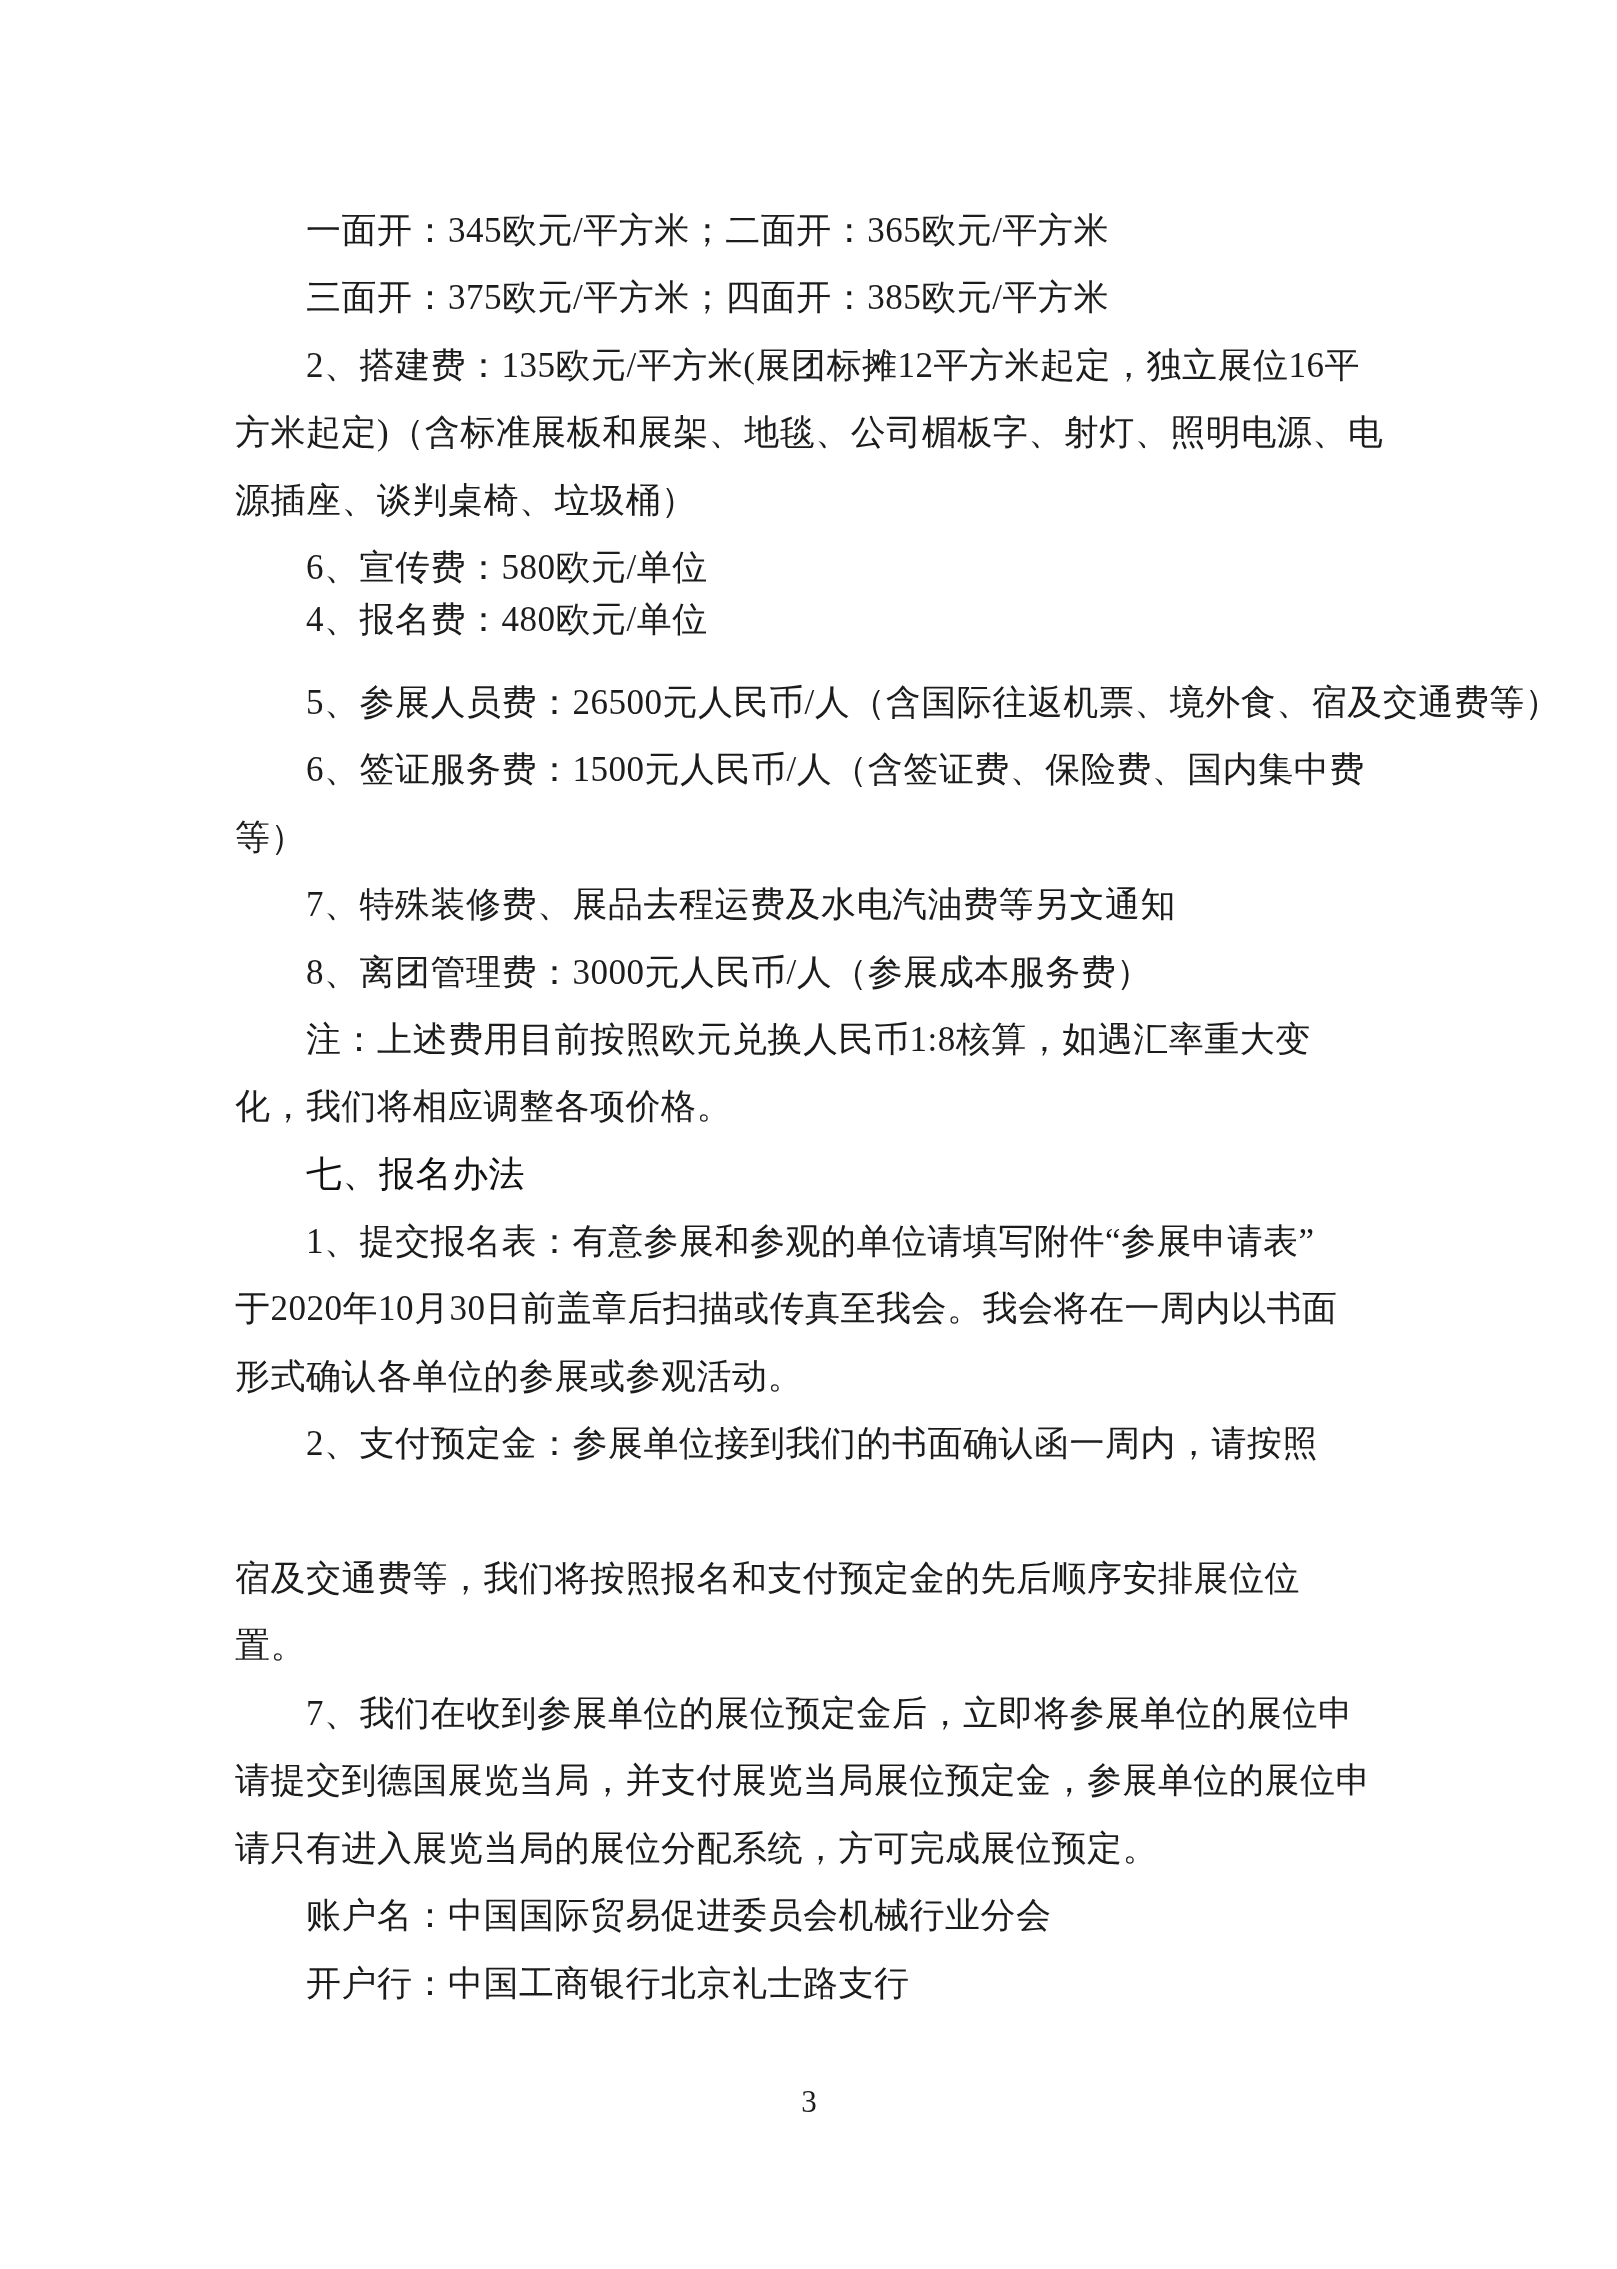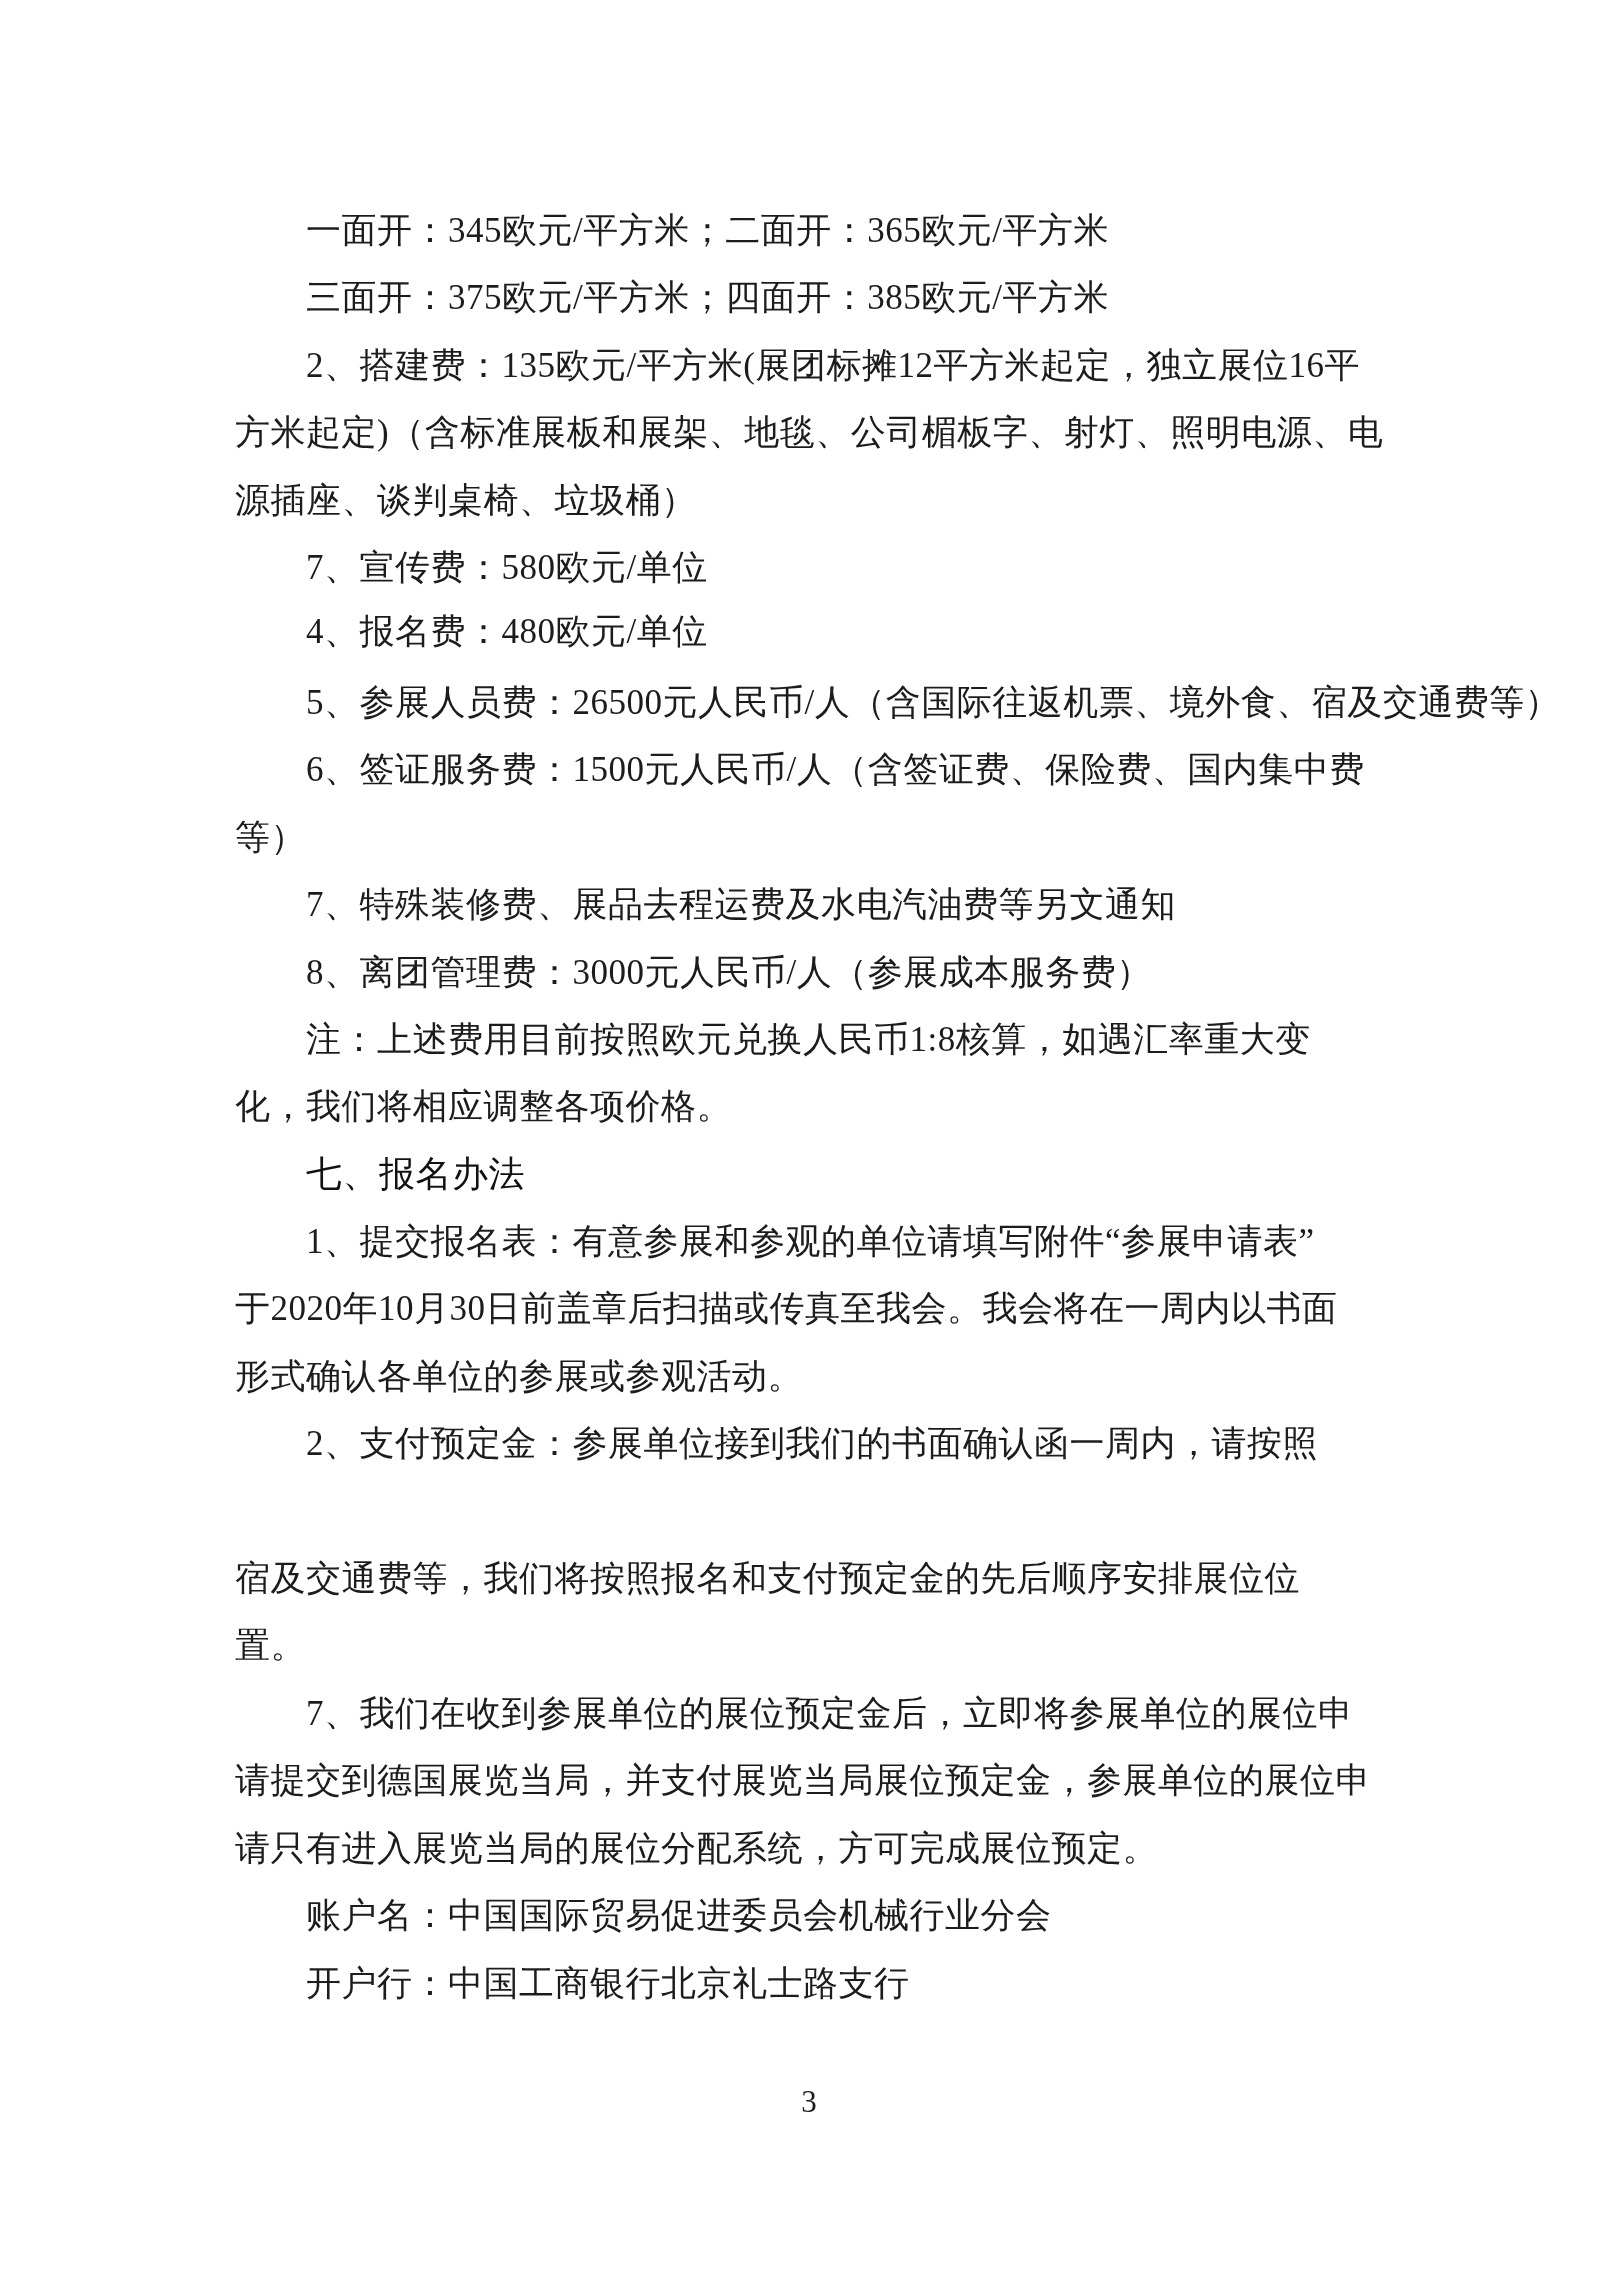--- a/index.html
+++ b/index.html
@@ -51,22 +51,22 @@
 </head>
 <body>
 
 <div class="page">
 
   <div class="line ind" style="top:197px">一面开：345欧元/平方米；二面开：365欧元/平方米</div>
   <div class="line ind" style="top:264px">三面开：375欧元/平方米；四面开：385欧元/平方米</div>
   <div class="line ind" style="top:332px">2、搭建费：135欧元/平方米(展团标摊12平方米起定，独立展位16平</div>
   <div class="line" style="top:399px">方米起定)（含标准展板和展架、地毯、公司楣板字、射灯、照明电源、电</div>
   <div class="line" style="top:467px">源插座、谈判桌椅、垃圾桶）</div>
-  <div class="line ind" style="top:534px">7、宣传费：580欧元/单位</div>
-  <div class="line ind" style="top:598px">4、报名费：480欧元/单位</div>
+  <div class="line ind" style="top:534px">6、宣传费：580欧元/单位</div>
+  <div class="line ind" style="top:586px">4、报名费：480欧元/单位</div>
   <div class="line ind" style="top:669px">5、参展人员费：26500元人民币/人（含国际往返机票、境外食、宿及交通费等）</div>
   <div class="line ind" style="top:736px">6、签证服务费：1500元人民币/人（含签证费、保险费、国内集中费</div>
   <div class="line" style="top:804px">等）</div>
   <div class="line ind" style="top:871px">7、特殊装修费、展品去程运费及水电汽油费等另文通知</div>
   <div class="line ind" style="top:939px">8、离团管理费：3000元人民币/人（参展成本服务费）</div>
   <div class="line ind" style="top:1006px">注：上述费用目前按照欧元兑换人民币1:8核算，如遇汇率重大变</div>
   <div class="line" style="top:1073px">化，我们将相应调整各项价格。</div>
   <div class="line ind heading" style="top:1140px">七、报名办法</div>
   <div class="line ind" style="top:1208px">1、提交报名表：有意参展和参观的单位请填写附件“参展申请表”</div>
   <div class="line" style="top:1275px">于2020年10月30日前盖章后扫描或传真至我会。我会将在一周内以书面</div>

